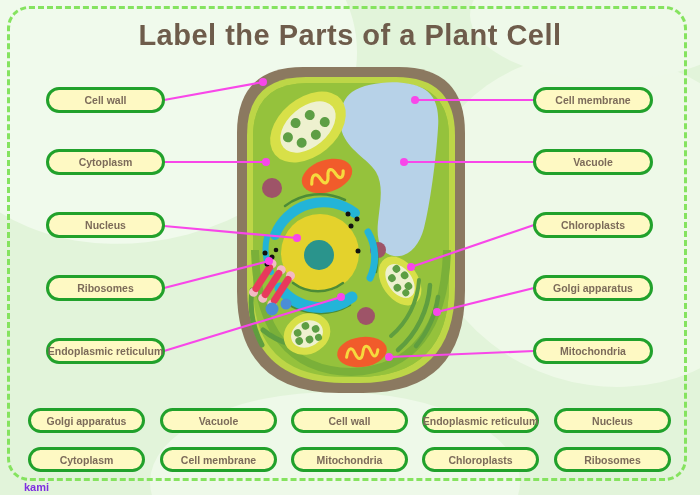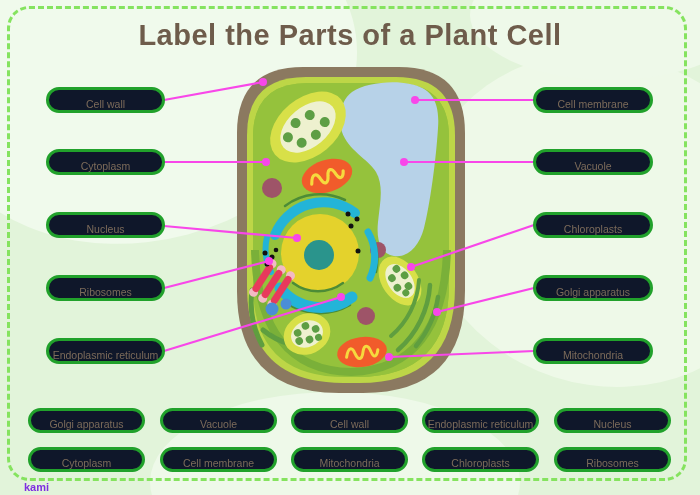--- a/index.html
+++ b/index.html
@@ -17,23 +17,23 @@
     position:absolute;left:7px;top:6px;width:680px;height:475px;
     border:3px dashed #85e35f;border-radius:22px;z-index:1;box-sizing:border-box;
   }
   #title{
     position:absolute;left:0;top:19px;width:700px;text-align:center;
     font-size:29px;font-weight:bold;color:#6e5c4b;letter-spacing:.5px;z-index:3;
   }
   #cell-svg{position:absolute;left:0;top:0;z-index:2;}
   .pill{
     position:absolute;box-sizing:border-box;height:26px;
-    background:#0f172a;border:3px solid #21a12b;border-radius:14px;
-    display:flex;align-items:flex-end;justify-content:center;
-    font-size:10.5px;font-weight:normal;color:#7c6b5a;white-space:nowrap;
+    background:#fef9c3;border:3px solid #21a12b;border-radius:14px;
+    display:flex;align-items:center;justify-content:center;
+    font-size:10.5px;font-weight:bold;color:#7c6b5a;white-space:nowrap;
     z-index:3;padding:0 3px;
   }
   .side-left{left:46px;width:119px;}
   .side-right{left:533px;width:120px;}
   .bank{height:25px;}
   #kami-logo{
     position:absolute;left:3px;top:481px;font-size:11px;font-weight:bold;
     color:#7e2fe0;z-index:4;padding-left:21px;
   }
 </style>

